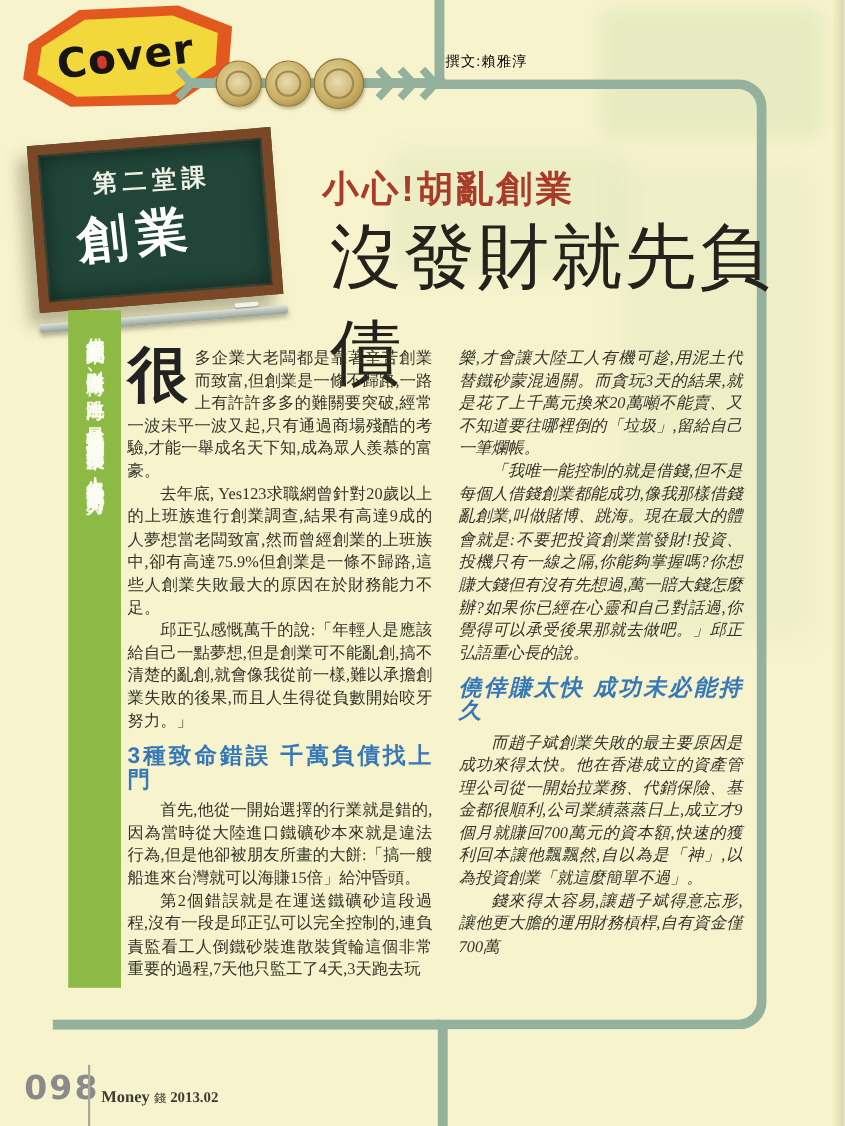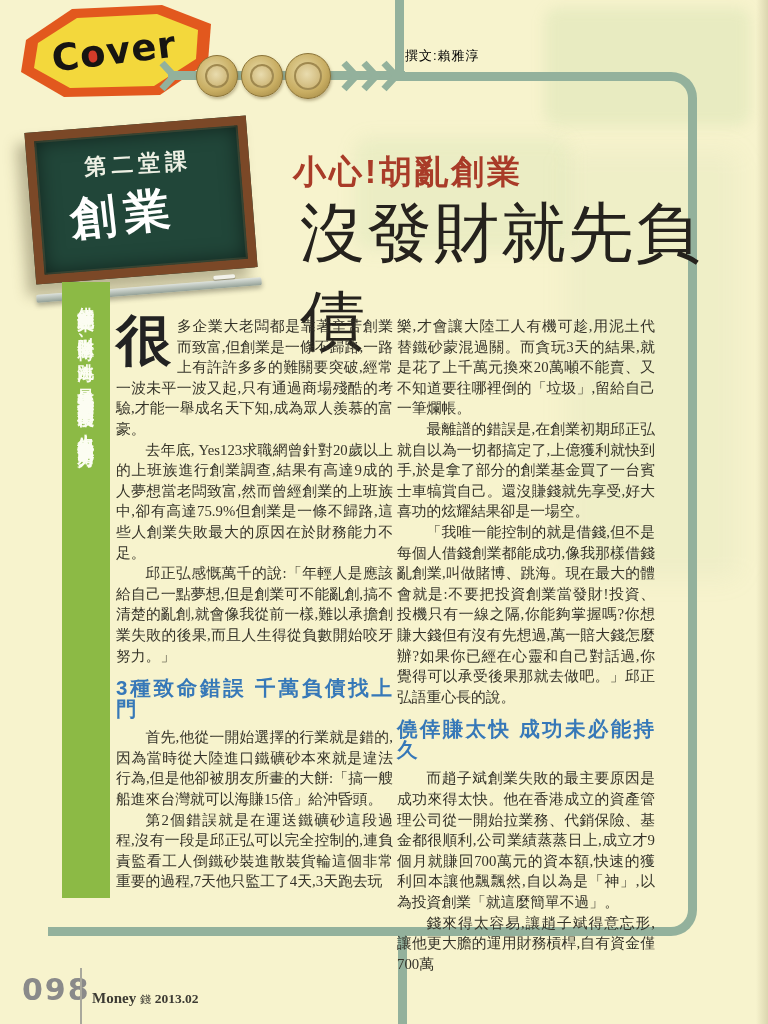--- a/index.html
+++ b/index.html
@@ -61,21 +61,21 @@
 
   
   .strip{left:62px;top:282px;width:48px;height:616px;background:#8cba45;display:flex;justify-content:center;}
   .strip-text{writing-mode:vertical-rl;text-orientation:upright;color:#fcfdf2;font-size:16.5px;
       font-weight:bold;letter-spacing:2px;margin-top:12px;line-height:1;}
 
   
   .col{position:absolute;top:316px;font-family:"Liberation Serif",serif;font-size:14.8px;
       line-height:20.6px;color:#353329;text-align:justify;}
   .col-left{left:116px;width:277px;}
-  .col-right{left:397px;width:258px;}
+  .col-right{left:417px;width:258px;font-style:italic;}
   .col p{margin:0;text-indent:2em;}
   .col p.noindent{text-indent:0;}
   .dropcap{float:left;font-size:55px;line-height:46px;font-weight:bold;margin:2px 6px 0 0;color:#222;}
   .section-h{font-family:"Liberation Sans",sans-serif;color:#3678b8;font-size:20.5px;font-weight:bold;
       margin:12px 0 8px;letter-spacing:1px;}
 
   
   .pageno{left:22px;top:972px;font-size:30px;font-weight:bold;color:#8a8a8a;letter-spacing:2px;
       font-family:"DejaVu Sans",sans-serif;}
   .footer-div{left:80px;top:968px;width:2px;height:56px;background:#a9a89c;}
@@ -145,21 +145,20 @@
     <p class="noindent"><span class="dropcap">很</span><span>多企業大老闆都是靠著辛苦創業而致富,但創業是一條不歸路,一路上有許許多多的難關要突破,經常一波未平一波又起,只有通過商場殘酷的考驗,才能一舉成名天下知,成為眾人羨慕的富豪。</span></p>
     <p>去年底, Yes123求職網曾針對20歲以上的上班族進行創業調查,結果有高達9成的人夢想當老闆致富,然而曾經創業的上班族中,卻有高達75.9%但創業是一條不歸路,這些人創業失敗最大的原因在於財務能力不足。</p>
     <p>邱正弘感慨萬千的說:「年輕人是應該給自己一點夢想,但是創業可不能亂創,搞不清楚的亂創,就會像我從前一樣,難以承擔創業失敗的後果,而且人生得從負數開始咬牙努力。」</p>
     <div class="section-h">3種致命錯誤 千萬負債找上門</div>
     <p>首先,他從一開始選擇的行業就是錯的,因為當時從大陸進口鐵礦砂本來就是違法行為,但是他卻被朋友所畫的大餅:「搞一艘船進來台灣就可以海賺15倍」給沖昏頭。</p>
     <p>第2個錯誤就是在運送鐵礦砂這段過程,沒有一段是邱正弘可以完全控制的,連負責監看工人倒鐵砂裝進散裝貨輪這個非常重要的過程,7天他只監工了4天,3天跑去玩</p>
   </div>
 
   <div class="col col-right">
     <p class="noindent">樂,才會讓大陸工人有機可趁,用泥土代替鐵砂蒙混過關。而貪玩3天的結果,就是花了上千萬元換來20萬噸不能賣、又不知道要往哪裡倒的「垃圾」,留給自己一筆爛帳。</p>
-    <p>最離譜的錯誤是,在創業初期邱正弘就自以為一切都搞定了,上億獲利就快到手,於是拿了部分的創業基金買了一台賓士車犒賞自己。還沒賺錢就先享受,好大喜功的炫耀結果卻是一場空。</p>
     <p>「我唯一能控制的就是借錢,但不是每個人借錢創業都能成功,像我那樣借錢亂創業,叫做賭博、跳海。現在最大的體會就是:不要把投資創業當發財!投資、投機只有一線之隔,你能夠掌握嗎?你想賺大錢但有沒有先想過,萬一賠大錢怎麼辦?如果你已經在心靈和自己對話過,你覺得可以承受後果那就去做吧。」邱正弘語重心長的說。</p>
     <div class="section-h">僥倖賺太快 成功未必能持久</div>
     <p>而趙子斌創業失敗的最主要原因是成功來得太快。他在香港成立的資產管理公司從一開始拉業務、代銷保險、基金都很順利,公司業績蒸蒸日上,成立才9個月就賺回700萬元的資本額,快速的獲利回本讓他飄飄然,自以為是「神」,以為投資創業「就這麼簡單不過」。</p>
     <p>錢來得太容易,讓趙子斌得意忘形,讓他更大膽的運用財務槓桿,自有資金僅700萬</p>
   </div>
 
   <div class="abs pageno">098</div>
   <div class="abs footer-div"></div>
   <div class="abs credit">
     <span>Money</span>

